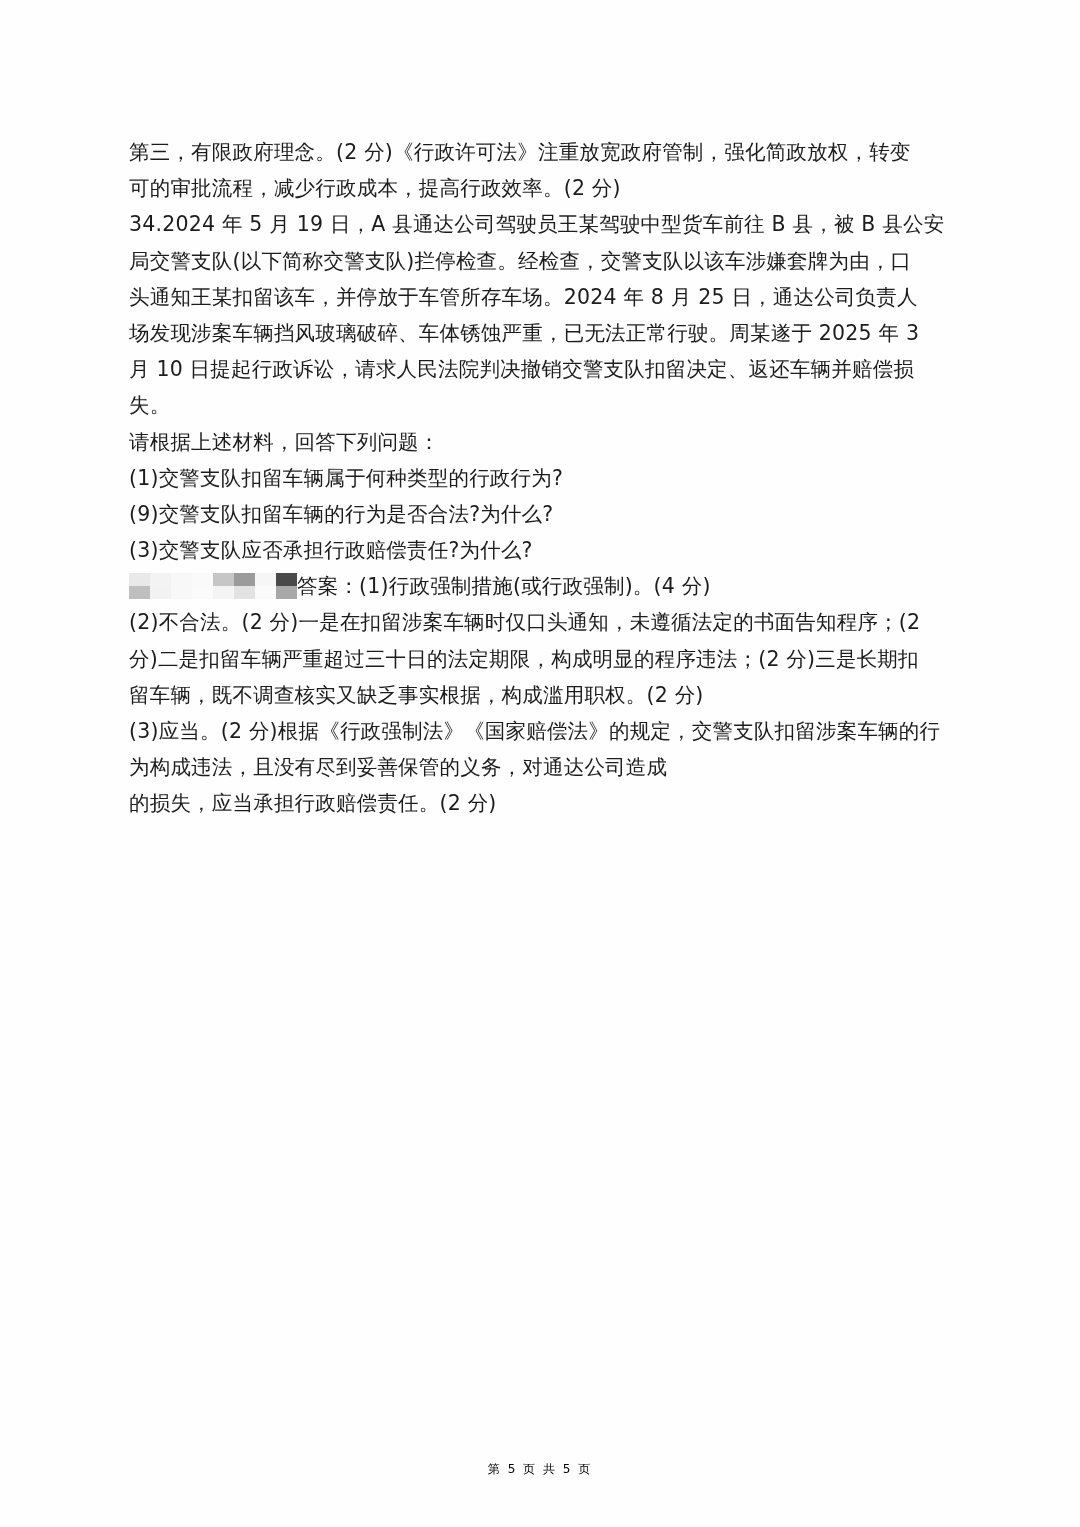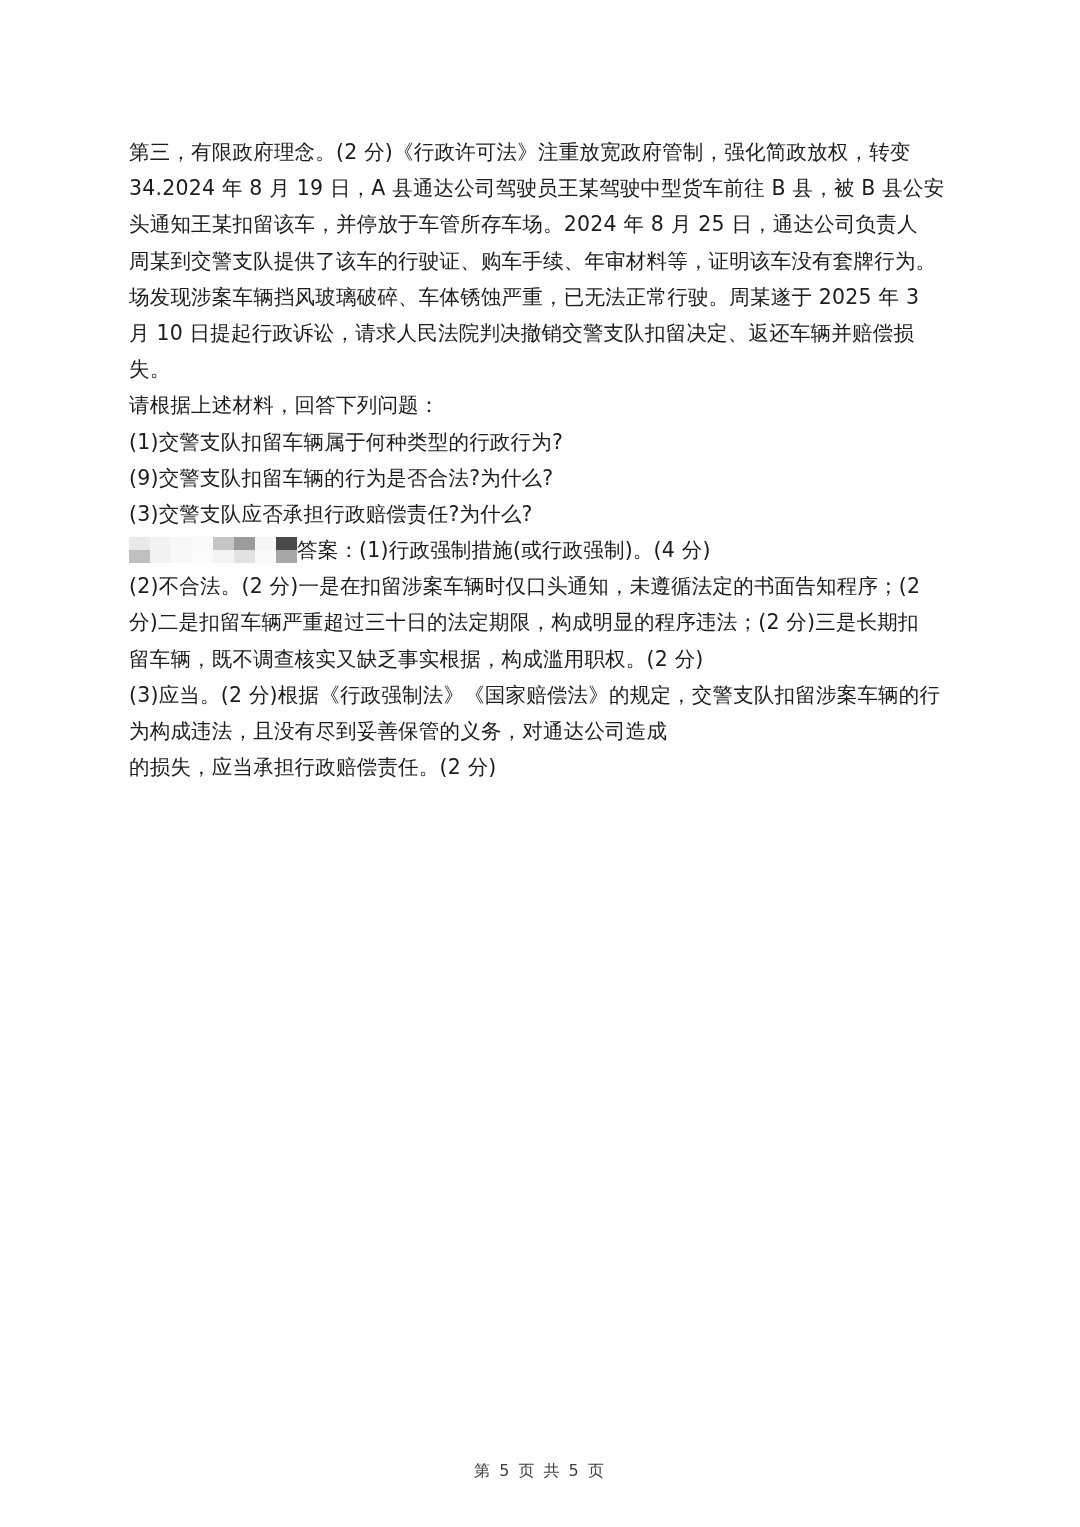--- a/index.html
+++ b/index.html
@@ -48,35 +48,36 @@
     margin-right: 0px;
     opacity: 0.85;
   }
   .mosaic span { display: block; }
   .footer {
     position: absolute;
     top: 1461px;
     left: 0;
     width: 1080px;
     text-align: center;
-    font-size: 16px;
+    font-size: 12px;
     letter-spacing: 2px;
-    color: #404040;
+    color: #000000;
     font-family: "DejaVu Sans", sans-serif;
   }
 </style>
 </head>
 <body>
 
 <div class="page">
   <div class="content">
     <div class="line">第三，有限政府理念。(2 分)《行政许可法》注重放宽政府管制，强化简政放权，转变</div>
-    <div class="line">34.2024 年 8 月 19 日，A 县通达公司驾驶员王某驾驶中型货车前往 B 县，被 B 县公安</div>
+    <div class="line">可的审批流程，减少行政成本，提高行政效率。(2 分)</div>
+    <div class="line">34.2024 年 5 月 19 日，A 县通达公司驾驶员王某驾驶中型货车前往 B 县，被 B 县公安</div>
+    <div class="line">局交警支队(以下简称交警支队)拦停检查。经检查，交警支队以该车涉嫌套牌为由，口</div>
     <div class="line">头通知王某扣留该车，并停放于车管所存车场。2024 年 8 月 25 日，通达公司负责人</div>
-    <div class="line">周某到交警支队提供了该车的行驶证、购车手续、年审材料等，证明该车没有套牌行为。</div>
     <div class="line">场发现涉案车辆挡风玻璃破碎、车体锈蚀严重，已无法正常行驶。周某遂于 2025 年 3</div>
     <div class="line">月 10 日提起行政诉讼，请求人民法院判决撤销交警支队扣留决定、返还车辆并赔偿损</div>
     <div class="line">失。</div>
     <div class="line">请根据上述材料，回答下列问题：</div>
     <div class="line">(1)交警支队扣留车辆属于何种类型的行政行为?</div>
     <div class="line">(9)交警支队扣留车辆的行为是否合法?为什么?</div>
     <div class="line">(3)交警支队应否承担行政赔偿责任?为什么?</div>
 
     <div class="line answer-line">
       <span class="mosaic" id="mosaic">

